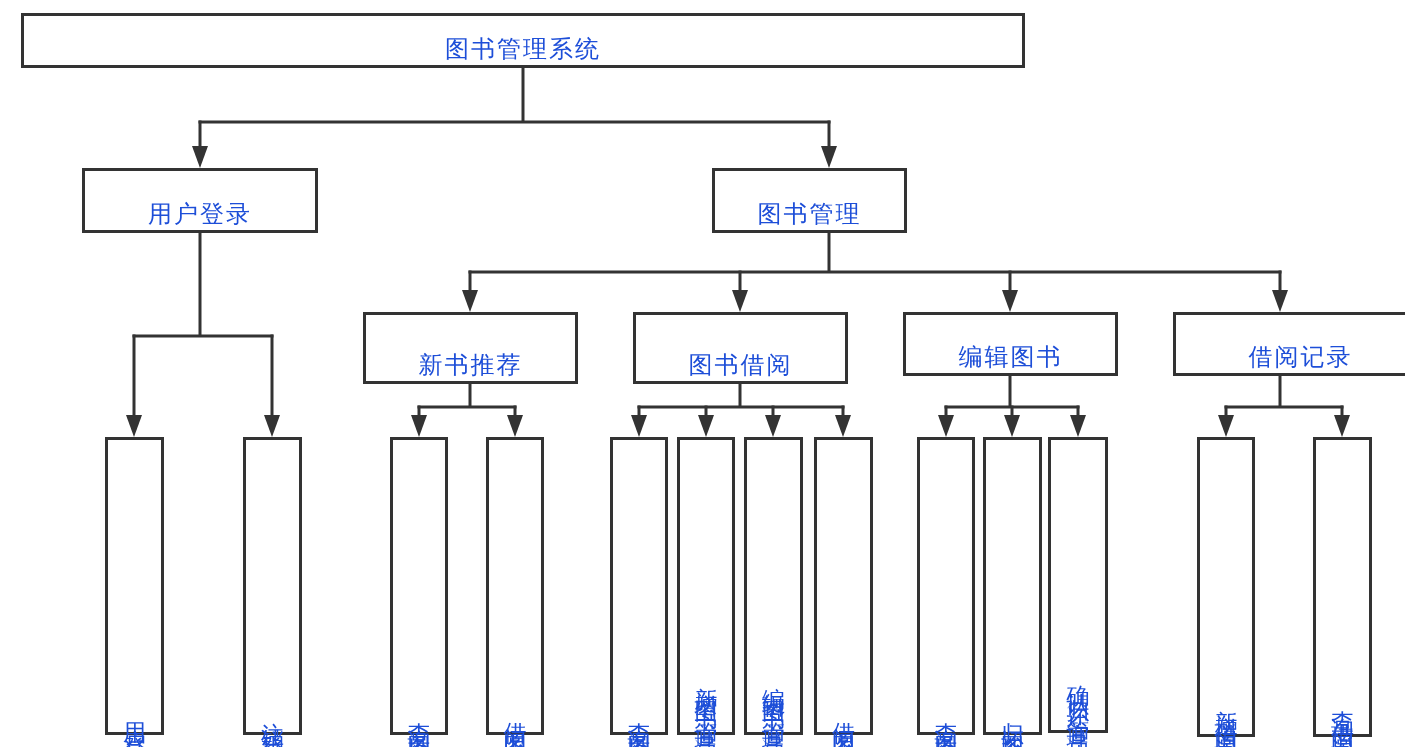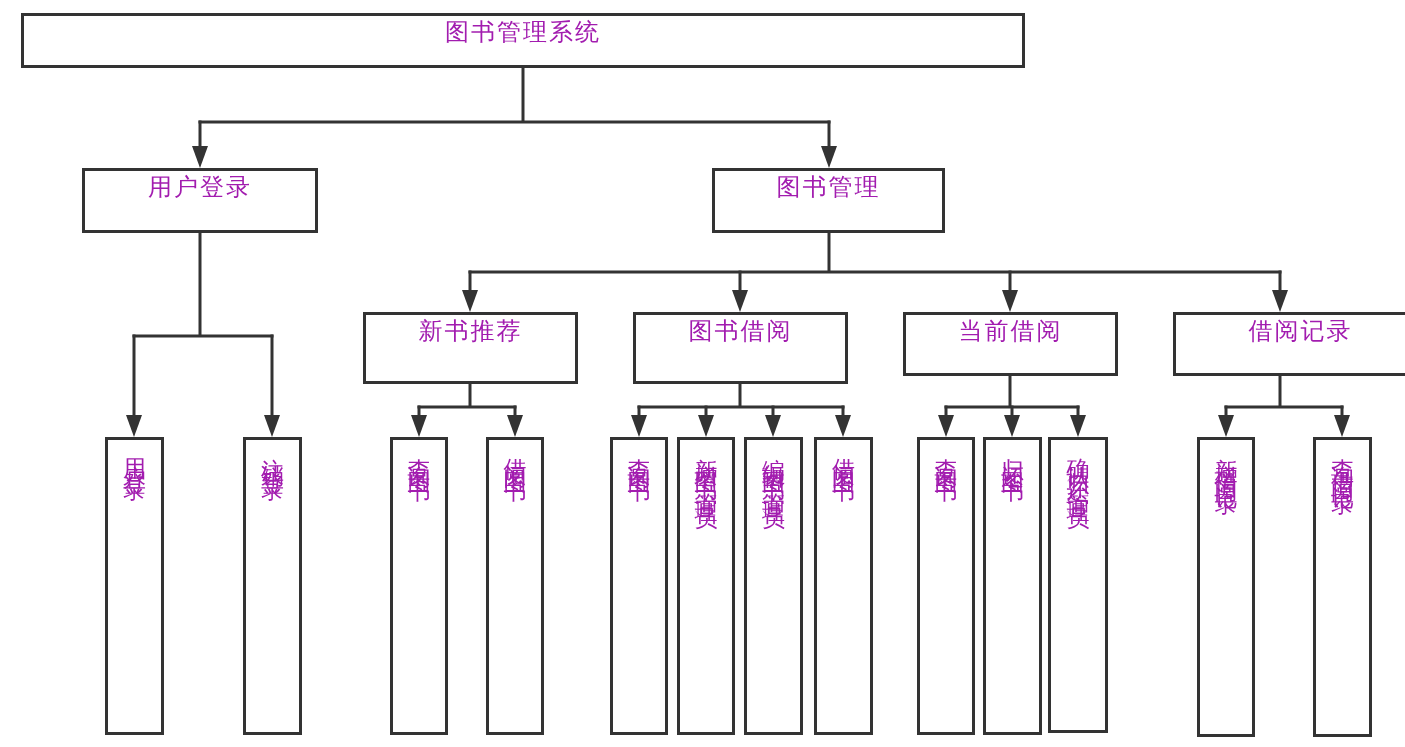--- a/index.html
+++ b/index.html
@@ -15,23 +15,23 @@
     position: absolute;
     left: 0; top: 0;
     width: 1405px; height: 747px;
     z-index: 1;
   }
   .box {
     position: absolute;
     box-sizing: border-box;
     border: 3px solid #333333;
     background: #ffffff;
-    color: #a21caf;
+    color: #1d4ed8;
     display: flex;
-    align-items: flex-start;
+    align-items: flex-end;
     justify-content: center;
     z-index: 2;
   }
   .hlabel {
     font-size: 24px;
     letter-spacing: 2px;
     white-space: nowrap;
   }
   .vtext {
     writing-mode: vertical-rl;
@@ -122,32 +122,32 @@
     </g>
   </svg>
 
   <div class="box" style="left:21px; top:13px; width:1004px; height:55px;">
     <span class="hlabel">图书管理系统</span>
   </div>
 
   <div class="box" style="left:82px; top:168px; width:236px; height:65px;">
     <span class="hlabel">用户登录</span>
   </div>
-  <div class="box" style="left:712px; top:168px; width:233px; height:65px;">
+  <div class="box" style="left:712px; top:168px; width:195px; height:65px;">
     <span class="hlabel">图书管理</span>
   </div>
 
   <div class="box" style="left:363px; top:312px; width:215px; height:72px;">
     <span class="hlabel">新书推荐</span>
   </div>
   <div class="box" style="left:633px; top:312px; width:215px; height:72px;">
     <span class="hlabel">图书借阅</span>
   </div>
   <div class="box" style="left:903px; top:312px; width:215px; height:64px;">
-    <span class="hlabel">当前借阅</span>
+    <span class="hlabel">编辑图书</span>
   </div>
   <div class="box" style="left:1173px; top:312px; width:255px; height:64px;">
     <span class="hlabel">借阅记录</span>
   </div>
 
   <div class="box" style="left:105px; top:437px; width:59px; height:298px;">
     <span class="vtext">用户登录</span>
   </div>
   <div class="box" style="left:243px; top:437px; width:59px; height:298px;">
     <span class="vtext">注销登录</span>

